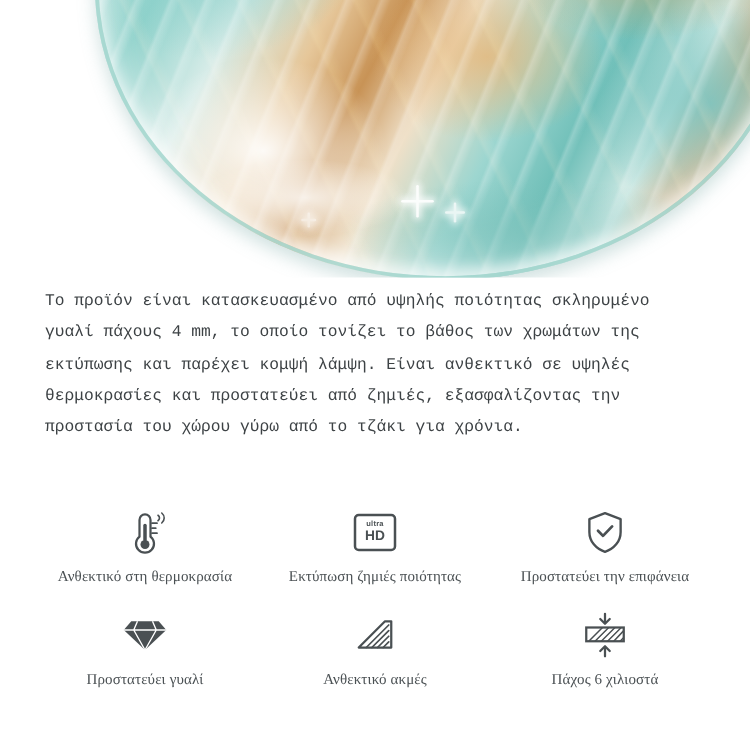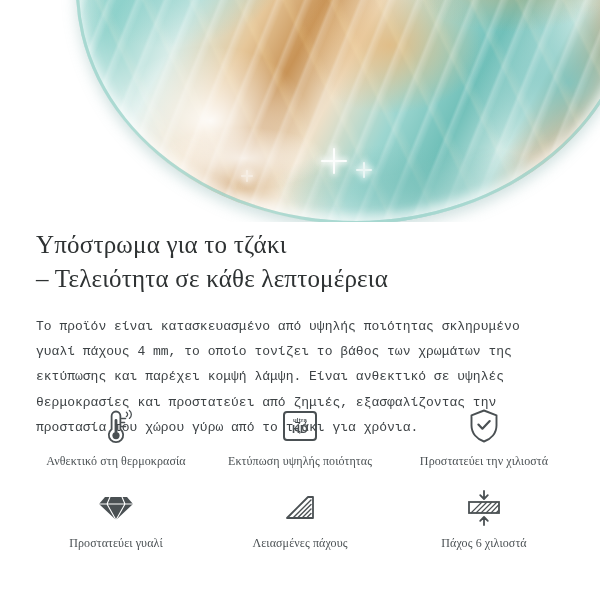--- a/index.html
+++ b/index.html
@@ -222,24 +222,20 @@
 
   <div class="hero">
     <div class="hero-disc"></div>
     <div class="hero-edge"></div>
     <div class="sparkle s1"></div>
     <div class="sparkle s2"></div>
     <div class="sparkle s3"></div>
   </div>
 
   <div class="content">
-    <h1 class="headline">
-      <span class="line">Υπόστρωμα για το τζάκι</span>
-      <span class="line">– Τελειότητα σε κάθε λεπτομέρεια</span>
-    </h1>
     <p class="body-copy">Το προϊόν είναι κατασκευασμένο από υψηλής ποιότητας σκληρυμένο γυαλί πάχους 4 mm, το οποίο τονίζει το βάθος των χρωμάτων της εκτύπωσης και παρέχει κομψή λάμψη. Είναι ανθεκτικό σε υψηλές θερμοκρασίες και προστατεύει από ζημιές, εξασφαλίζοντας την προστασία του χώρου γύρω από το τζάκι για χρόνια.</p>
   </div>
 
   <div class="features">
 
     <div class="feature">
       <div class="feature-icon">
         <svg width="34" height="38" viewBox="0 0 34 38" fill="none" xmlns="http://www.w3.org/2000/svg">
           <path d="M17 4.5c-2.5 0-4.4 2-4.4 4.4v13.4a7.2 7.2 0 1 0 8.8 0V8.9c0-2.4-1.9-4.4-4.4-4.4z" stroke="#4a5053" stroke-width="1.8" fill="none"></path>
           <circle cx="17" cy="28.6" r="3.6" fill="#4a5053"></circle>
@@ -251,51 +247,51 @@
       <div class="feature-label">Ανθεκτικό στη θερμοκρασία</div>
     </div>
 
     <div class="feature">
       <div class="feature-icon">
         <div class="hd-badge">
           <span class="u">ultra</span>
           <span class="hd">HD</span>
         </div>
       </div>
-      <div class="feature-label">Εκτύπωση υψηλής ποιότητας</div>
+      <div class="feature-label">Εκτύπωση ζημιές ποιότητας</div>
     </div>
 
     <div class="feature">
       <div class="feature-icon">
         <svg width="34" height="38" viewBox="0 0 34 38" fill="none" xmlns="http://www.w3.org/2000/svg">
           <path d="M17 3.5 4.5 8.3v10.2c0 7.7 5.3 13.6 12.5 16 7.2-2.4 12.5-8.3 12.5-16V8.3L17 3.5z" stroke="#4a5053" stroke-width="1.9" fill="none" stroke-linejoin="round"></path>
           <path d="M11.4 17.6l4 4.1 7.3-7.6" stroke="#4a5053" stroke-width="2.2" stroke-linecap="round" stroke-linejoin="round" fill="none"></path>
         </svg>
       </div>
-      <div class="feature-label">Προστατεύει την χιλιοστά</div>
+      <div class="feature-label">Προστατεύει την επιφάνεια</div>
     </div>
 
     <div class="feature">
       <div class="feature-icon">
         <svg width="38" height="34" viewBox="0 0 38 34" fill="none" xmlns="http://www.w3.org/2000/svg">
           <path d="M8 6h22l6 7-17 16L2 13 8 6z" fill="#4a5053"></path>
           <path d="M2 13h34M13 6l-3 7 9 16M25 6l3 7-9 16" stroke="#ffffff" stroke-width="1.1" fill="none"></path>
         </svg>
       </div>
       <div class="feature-label">Προστατεύει γυαλί</div>
     </div>
 
     <div class="feature">
       <div class="feature-icon">
         <svg width="38" height="34" viewBox="0 0 38 34" fill="none" xmlns="http://www.w3.org/2000/svg">
           <path d="M6 27 L27 6 L32 6 L32 27 Z" stroke="#4a5053" stroke-width="1.8" fill="none" stroke-linejoin="round"></path>
           <path d="M12 27 L30 9M16.5 27 L30 13.5M21 27 L30 18M25.5 27 L30 22.5" stroke="#4a5053" stroke-width="1.4" stroke-linecap="round"></path>
         </svg>
       </div>
-      <div class="feature-label">Λειασμένες πάχους</div>
+      <div class="feature-label">Ανθεκτικό ακμές</div>
     </div>
 
     <div class="feature">
       <div class="feature-icon">
         <svg width="38" height="38" viewBox="0 0 38 38" fill="none" xmlns="http://www.w3.org/2000/svg">
           <path d="M19 2v7M15.2 6.2 19 10l3.8-3.8" stroke="#4a5053" stroke-width="1.8" stroke-linecap="round" stroke-linejoin="round" fill="none"></path>
           <rect x="4" y="13" width="30" height="11" stroke="#4a5053" stroke-width="1.8" fill="none"></rect>
           <path d="M6 24 17 13M11 24 22 13M16 24 27 13M21 24 32 13M26 24 34 15.5M31 24 34 21" stroke="#4a5053" stroke-width="1.2"></path>
           <path d="M19 36v-7M15.2 31.8 19 28l3.8 3.8" stroke="#4a5053" stroke-width="1.8" stroke-linecap="round" stroke-linejoin="round" fill="none"></path>
         </svg>

